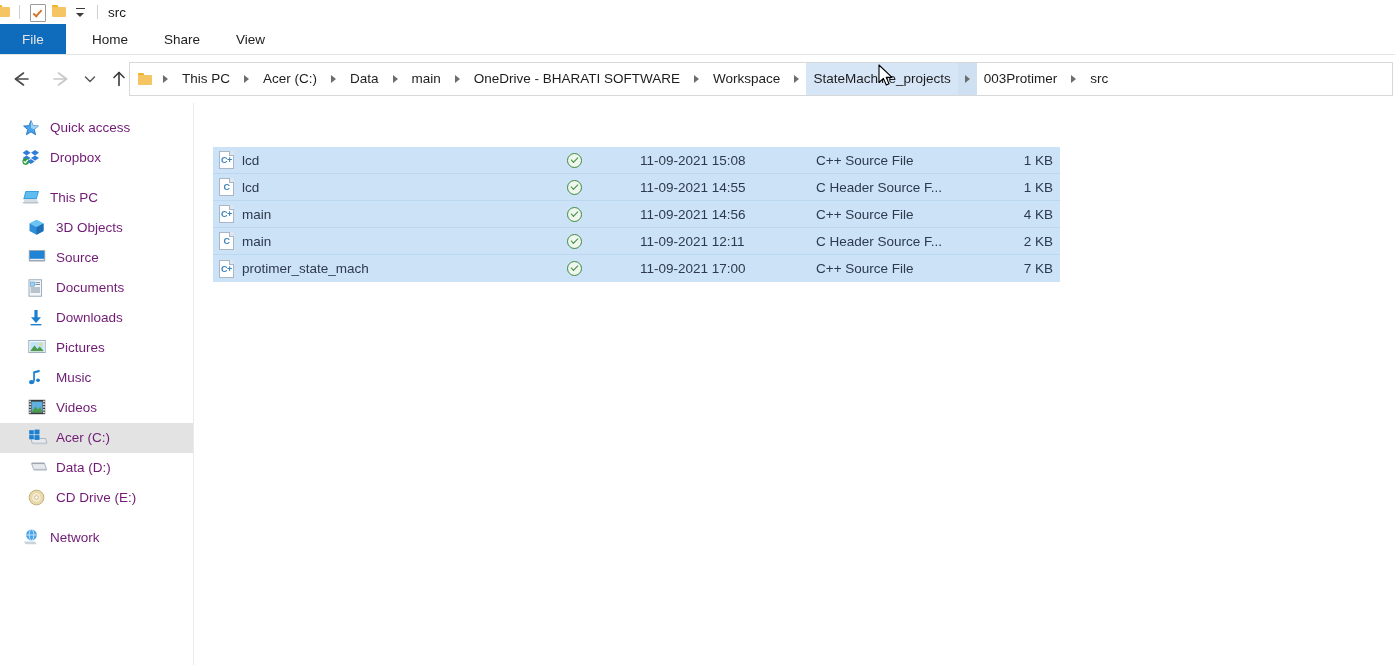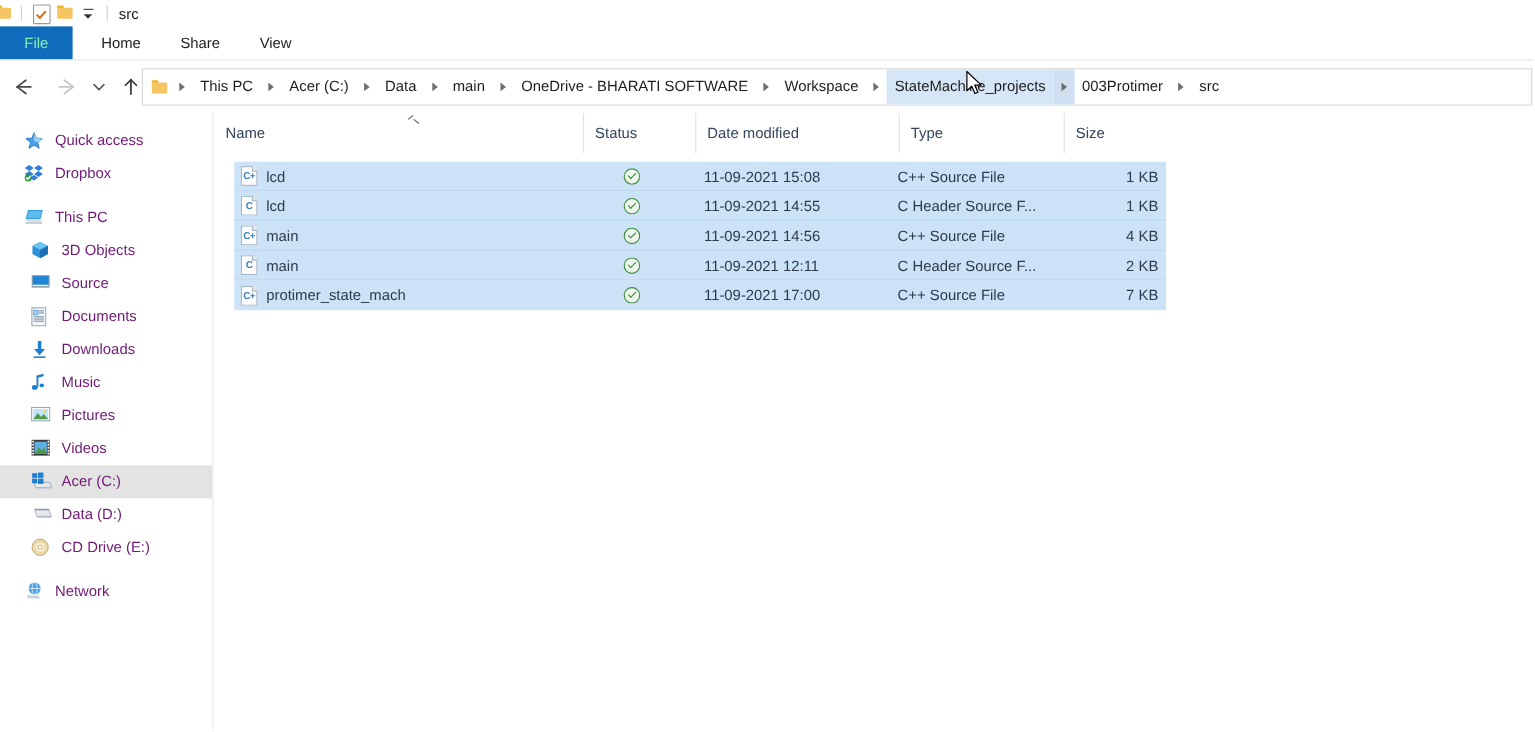--- a/index.html
+++ b/index.html
@@ -119,21 +119,21 @@
     font-size: 13.5px;
     color: #222222;
     cursor: default;
     padding: 0 14px;
     height: 30px;
     box-sizing: border-box;
     white-space: nowrap;
   }
   .tab.file-tab {
     background: #0f6cbd;
-    color: #86efac;
+    color: #e5e5e5;
     min-width: 66px;
   }
   .ribbon-underline {
     position: absolute;
     left: 0; top: 54px;
     width: 1395px; height: 1px;
     background: #e4e4e4;
   }
 
   
@@ -576,39 +576,39 @@
         <svg width="16" height="17" viewBox="0 0 16 17">
           <path d="M6.4 1 L9.6 1 L9.6 8.2 L13 8.2 L8 14 L3 8.2 L6.4 8.2 Z" fill="#1d7fd0"></path>
           <rect x="2.6" y="15" width="10.8" height="1.4" fill="#1d7fd0"></rect>
         </svg>
       </span>
       <span class="nav-label">Downloads</span>
     </div>
 
     <div class="nav-item indent">
       <span class="nav-ico">
-        <svg width="14" height="17" viewBox="0 0 14 17">
-          <path d="M5.2 12.6 L5.2 2.4 L11.6 0.8 L11.6 3 L6.9 4.2 L6.9 12.6 Z" fill="#1d7fd0"></path>
-          <ellipse cx="3.6" cy="13.2" rx="2.6" ry="2.1" fill="#1d7fd0"></ellipse>
-          <ellipse cx="10" cy="11.3" rx="2" ry="1.7" fill="#1d7fd0"></ellipse>
-        </svg>
-      </span>
-      <span class="nav-label">Music</span>
-    </div>
-
-    <div class="nav-item indent">
-      <span class="nav-ico">
         <svg width="18" height="15" viewBox="0 0 18 15">
           <rect x="0.8" y="1.4" width="16.4" height="12.2" fill="#ffffff" stroke="#8fa2b4" stroke-width="0.9"></rect>
           <rect x="2.2" y="2.8" width="13.6" height="9.4" fill="#bfe3f7"></rect>
           <path d="M2.2 12.2 L6.4 6.4 L9.4 10 L11.8 7.4 L15.8 12.2 Z" fill="#4d9a4d"></path>
           <circle cx="12.6" cy="5.2" r="1.5" fill="#f5d76e"></circle>
         </svg>
       </span>
       <span class="nav-label">Pictures</span>
+    </div>
+
+    <div class="nav-item indent">
+      <span class="nav-ico">
+        <svg width="14" height="17" viewBox="0 0 14 17">
+          <path d="M5.2 12.6 L5.2 2.4 L11.6 0.8 L11.6 3 L6.9 4.2 L6.9 12.6 Z" fill="#1d7fd0"></path>
+          <ellipse cx="3.6" cy="13.2" rx="2.6" ry="2.1" fill="#1d7fd0"></ellipse>
+          <ellipse cx="10" cy="11.3" rx="2" ry="1.7" fill="#1d7fd0"></ellipse>
+        </svg>
+      </span>
+      <span class="nav-label">Music</span>
     </div>
 
     <div class="nav-item indent">
       <span class="nav-ico">
         <svg width="18" height="16" viewBox="0 0 18 16">
           <rect x="0.8" y="0.8" width="16.4" height="14.4" fill="#3a3a3a"></rect>
           <rect x="3.4" y="2.6" width="11.2" height="10.8" fill="#5fb0e0"></rect>
           <path d="M3.4 13.4 L7.4 7.6 L10 10.6 L12.2 8 L14.6 13.4 Z" fill="#4d9a4d"></path>
           <g fill="#ffffff">
             <rect x="1.3" y="1.6" width="1.5" height="1.6"></rect>
@@ -675,38 +675,20 @@
           <line x1="4.1" y1="6" x2="14.9" y2="6" stroke="#d9ecfa" stroke-width="0.8"></line>
           <path d="M2 12.4 L13 12.4 L14.6 15.2 L3.6 15.2 Z" fill="#c9d3dc"></path>
         </svg>
       </span>
       <span class="nav-label">Network</span>
     </div>
   </div>
 
   <div class="content">
 
-    <div class="colheader">
-      <div class="col col-name">
-        <span class="sortcaret"></span>
-        <span>Name</span>
-      </div>
-      <div class="col col-status">
-        <span>Status</span>
-      </div>
-      <div class="col col-date">
-        <span>Date modified</span>
-      </div>
-      <div class="col col-type">
-        <span>Type</span>
-      </div>
-      <div class="col col-size">
-        <span>Size</span>
-      </div>
-    </div>
 
     <div class="rows">
 
       <div class="row">
         <div class="cell cell-name">
           <span class="fico">
             <span class="sheet"></span>
               <span class="corner"></span>
             <span class="glyph">C+</span>
           </span>

